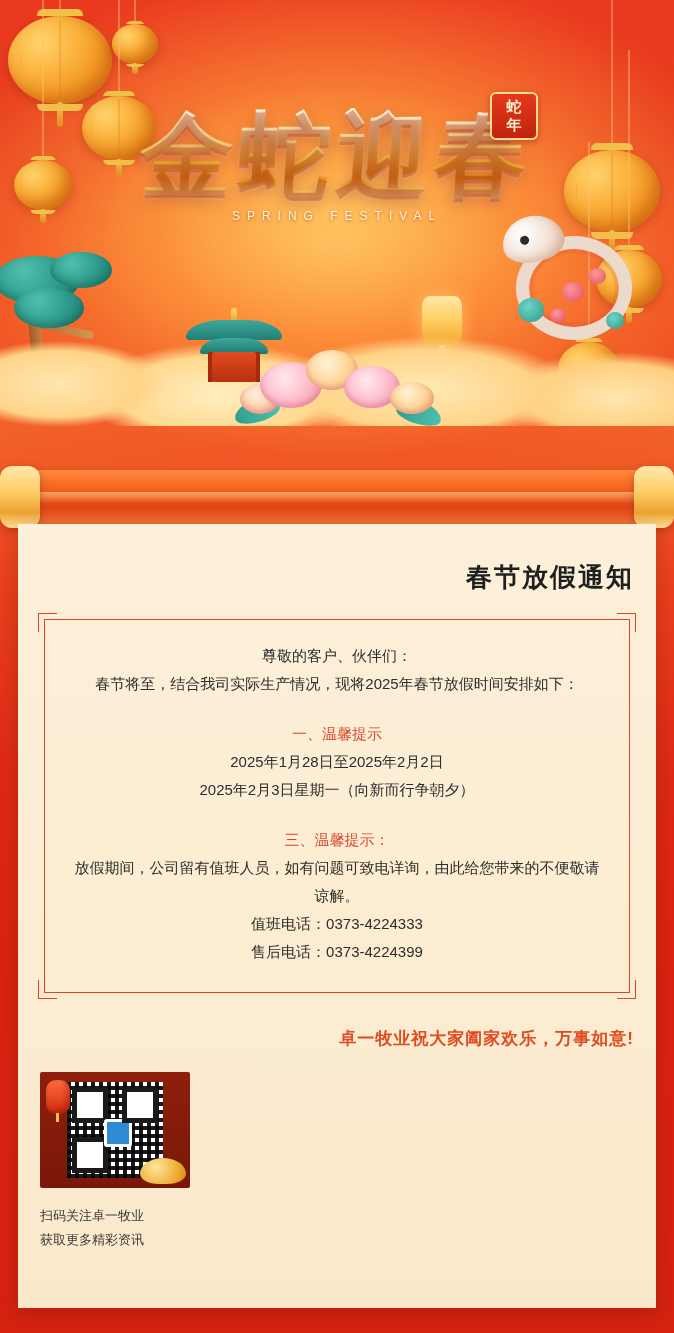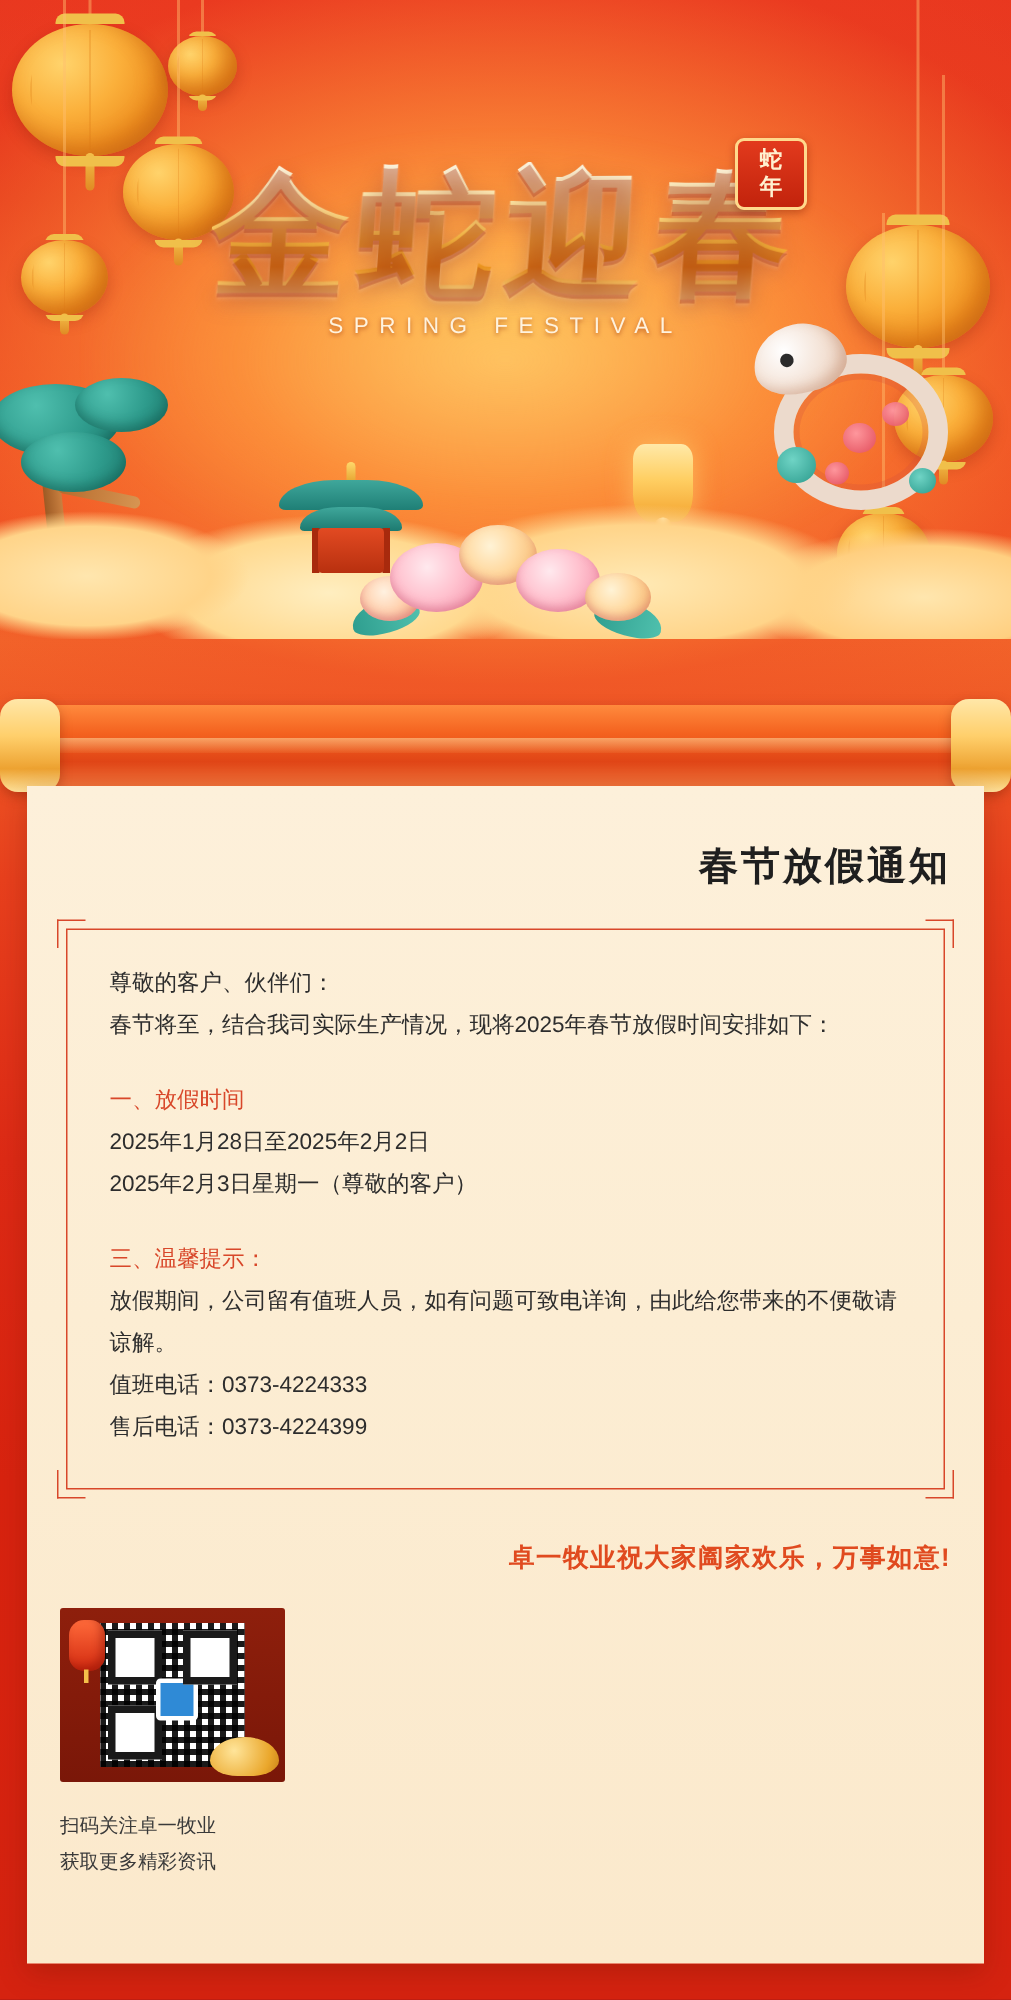--- a/index.html
+++ b/index.html
@@ -324,21 +324,21 @@
     -webkit-background-clip: text;
     background-clip: text;
     color: transparent;
     text-shadow: 0 3px 0 rgba(160,40,10,0.35), 0 6px 14px rgba(120,20,0,0.35);
     filter: drop-shadow(0 2px 1px rgba(255,255,255,0.35));
     display: inline-block;
     transform: skewX(-4deg);
   }
   .title-sub {
     margin-top: 4px;
-    font-size: 15px;
+    font-size: 12px;
     letter-spacing: 7px;
     color: #fff3de;
     text-shadow: 0 1px 3px rgba(140,30,0,0.55);
   }
   .year-stamp {
     position: absolute;
     right: 136px;
     top: -16px;
     width: 44px;
     height: 44px;
@@ -405,20 +405,21 @@
     letter-spacing: 2px;
     margin: 10px 0 24px;
   }
 
   
   .frame {
     position: relative;
     border: 1px solid #d8472a;
     padding: 22px 28px 26px;
     margin: 15px 4px;
+    text-align: center;
   }
   .frame::before,
   .frame::after {
     content: "";
     position: absolute;
     width: 18px; height: 18px;
     border: 1px solid #d8472a;
   }
   .frame::before { left: -7px; top: -7px; border-right: none; border-bottom: none; }
   .frame::after  { right: -7px; bottom: -7px; border-left: none; border-top: none; }
@@ -641,24 +642,24 @@
     <div class="paper">
       <div class="notice-title">春节放假通知</div>
 
       <div class="frame">
         <span class="corner tr"></span>
         <span class="corner bl"></span>
 
         <div class="body-text">尊敬的客户、伙伴们：</div>
         <div class="body-text">春节将至，结合我司实际生产情况，现将2025年春节放假时间安排如下：</div>
 
-        <div class="sec-head">一、放假时间</div>
+        <div class="sec-head">一、温馨提示</div>
         <div class="sec-body">2025年1月28日至2025年2月2日</div>
 
-        <div class="sec-body">2025年2月3日星期一（尊敬的客户）</div>
+        <div class="sec-body">2025年2月3日星期一（向新而行争朝夕）</div>
 
         <div class="sec-head">三、温馨提示：</div>
         <div class="sec-body">放假期间，公司留有值班人员，如有问题可致电详询，由此给您带来的不便敬请谅解。</div>
         <div class="sec-body">值班电话：0373-4224333</div>
         <div class="sec-body">售后电话：0373-4224399</div>
       </div>
 
       <div class="blessing">卓一牧业祝大家阖家欢乐，万事如意!</div>
 
       <div class="qr-block">

